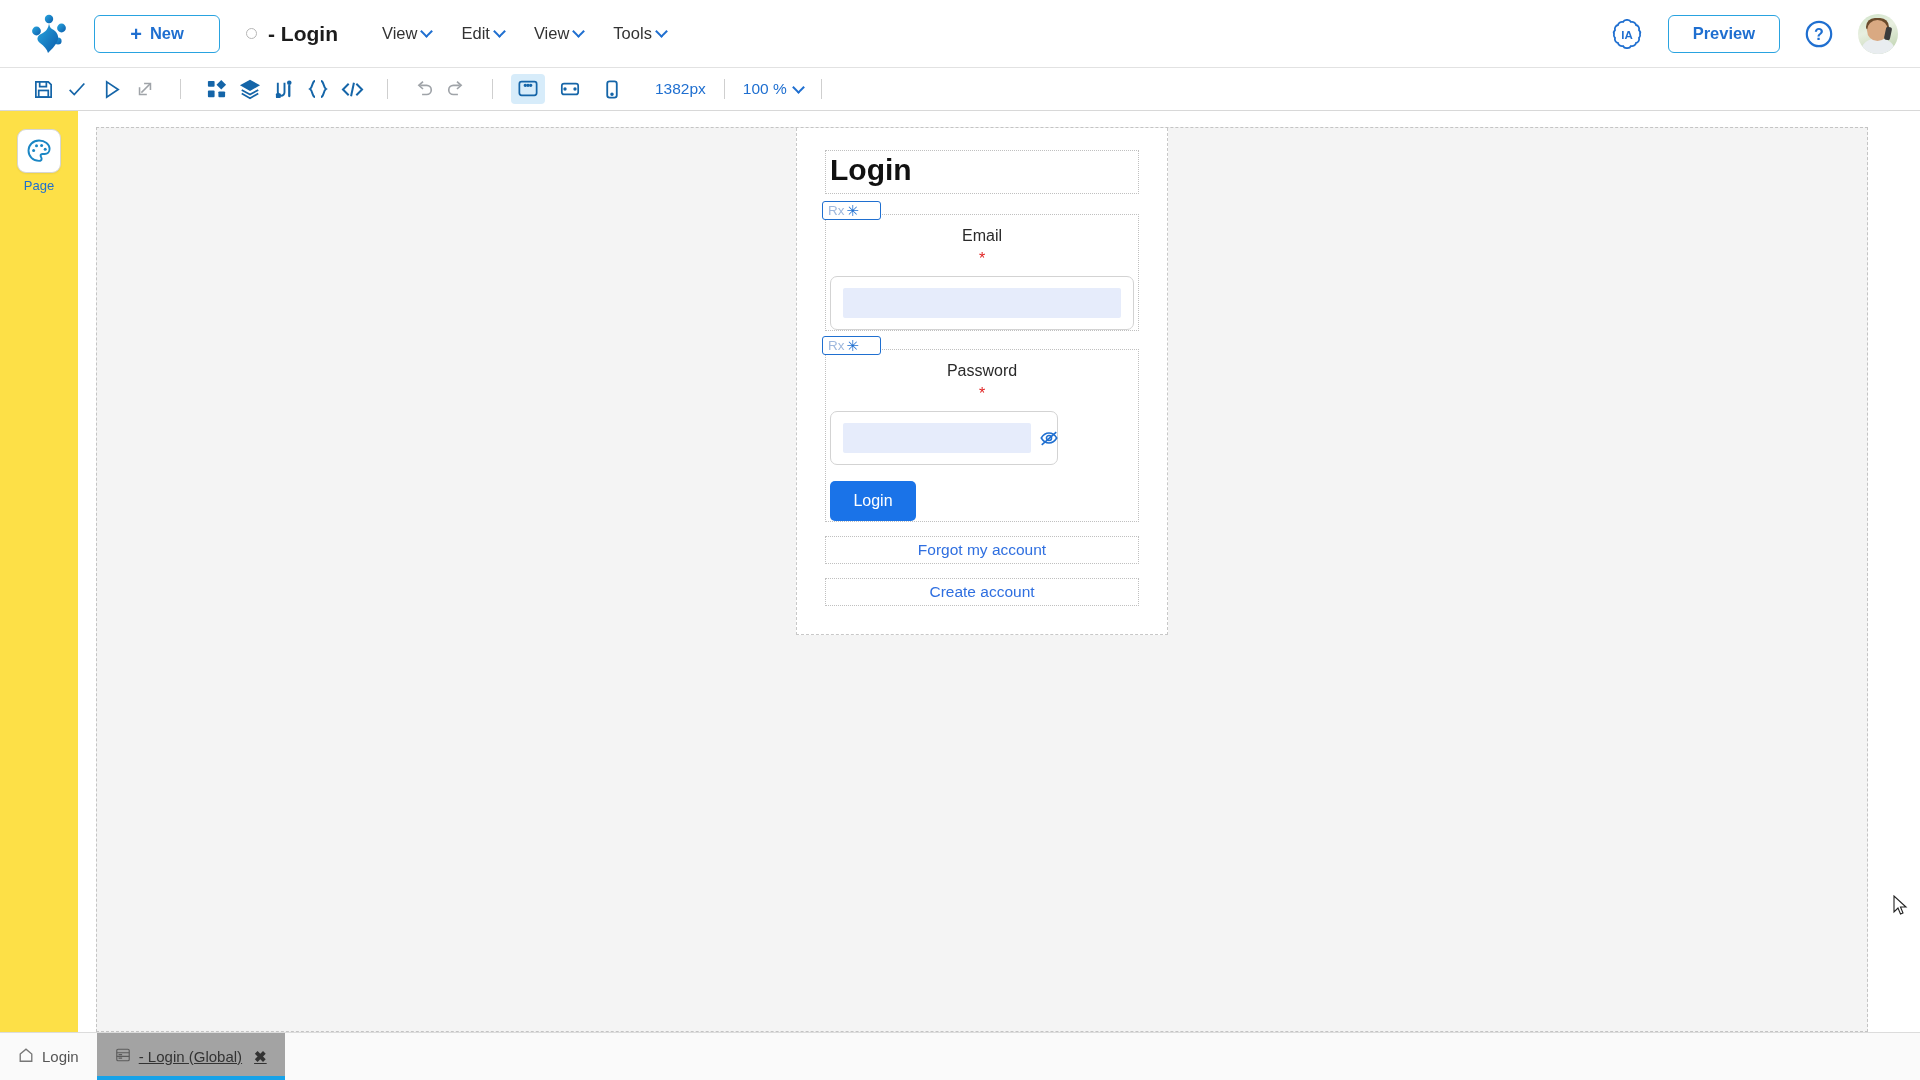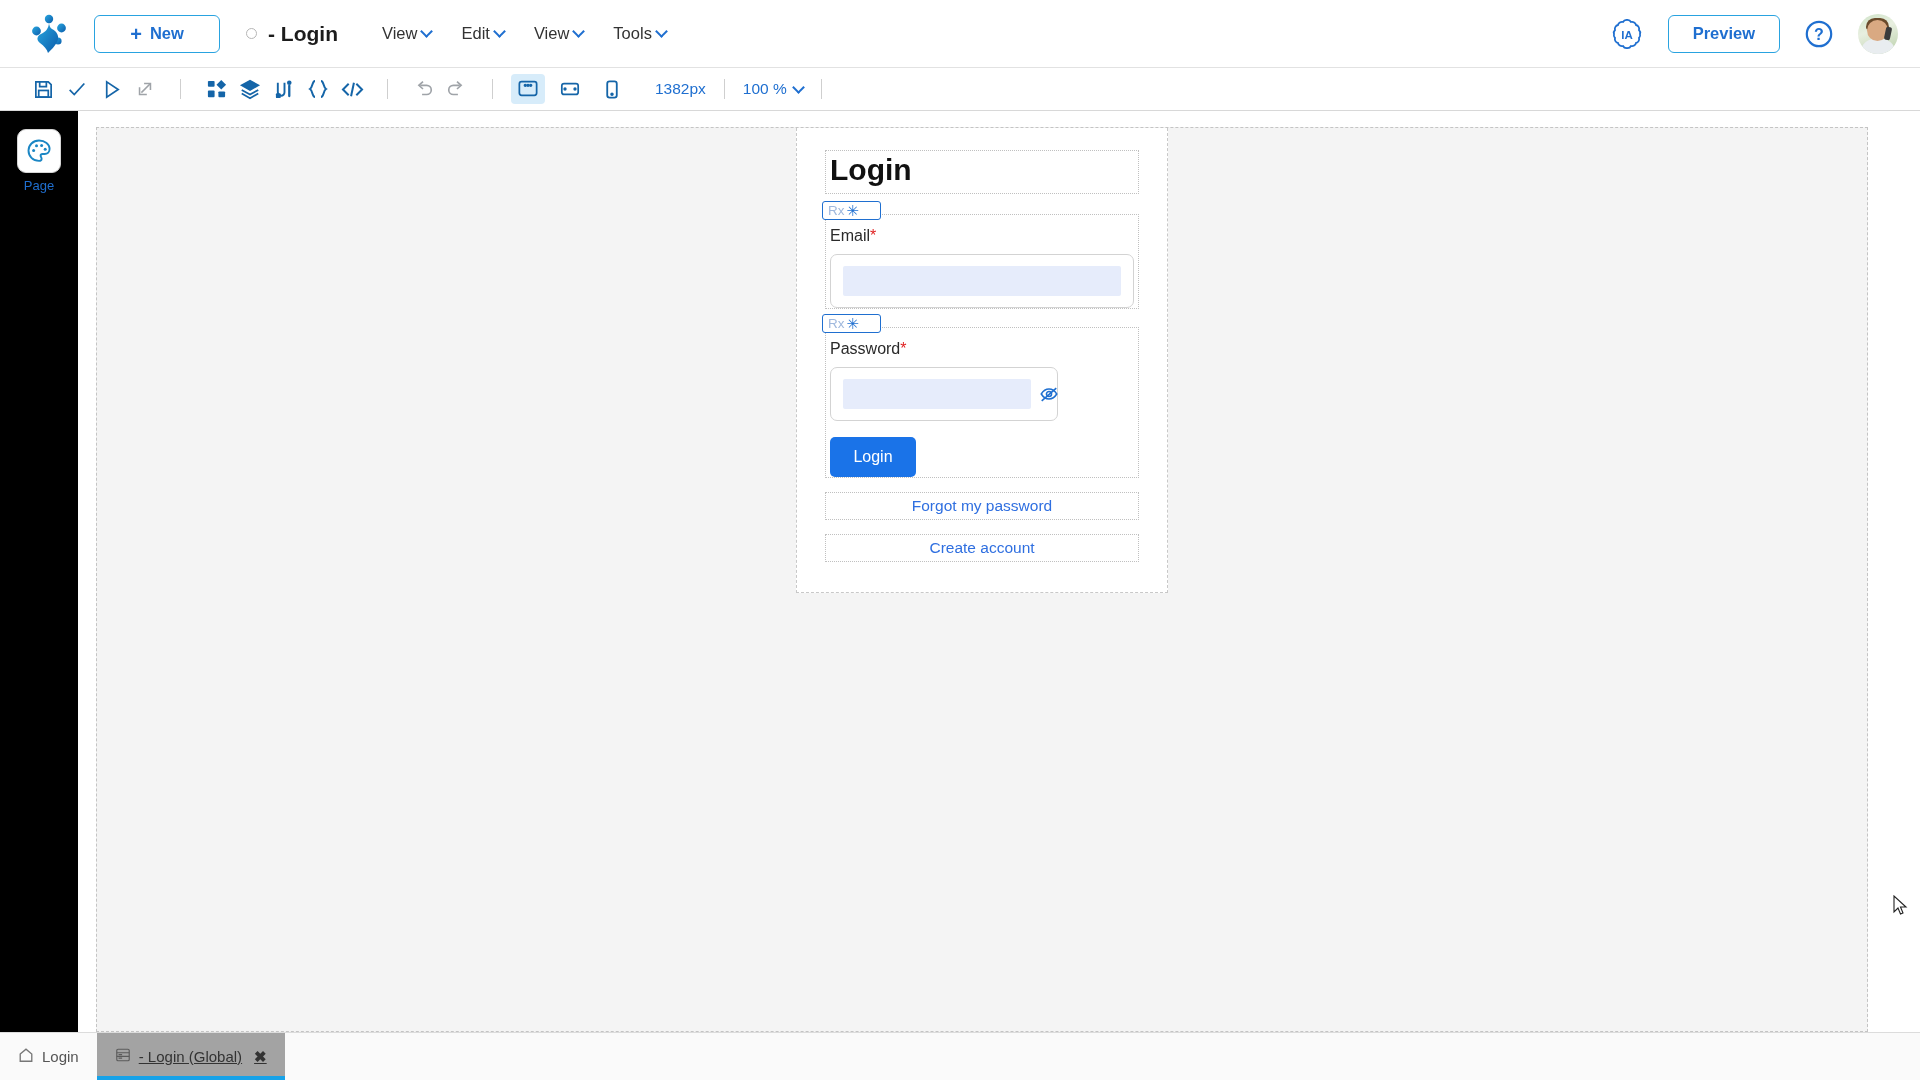--- a/index.html
+++ b/index.html
@@ -107,21 +107,21 @@
   .tb.dim svg { stroke: #9fa3a8; }
   .sep { width: 1px; height: 20px; background: #cfcfcf; margin: 0 18px; }
   .tb-label {
     font-size: 15.5px; color: #1f6fd0; cursor: pointer;
     display: flex; align-items: center; gap: 7px; white-space: nowrap;
   }
 
   
   #workspace { display: flex; height: calc(1080px - 67px - 44px - 48px); }
 
-  #leftrail { width: 78px; flex: none; padding-top: 18px; display:flex; flex-direction:column; align-items:center; background:#000000; }
+  #leftrail { width: 78px; flex: none; padding-top: 18px; display:flex; flex-direction:column; align-items:center; background:#fde047; }
   .rail-item { display:flex; flex-direction:column; align-items:center; gap: 5px; cursor: pointer; }
   .rail-icon {
     width: 44px; height: 44px; border: 1px solid #d5d5d5; border-radius: 9px;
     background: #fff; display:flex; align-items:center; justify-content:center;
     box-shadow: 0 1px 2px rgba(0,0,0,.06);
   }
   .rail-label { font-size: 13px; color: #1f6fd0; }
 
   #canvaswrap { flex: 1; position: relative; background: #fff; padding: 16px 52px 0 18px; }
   #canvas {
@@ -146,22 +146,23 @@
   }
   .dbox { border: 1px dotted #c0c0c0; }
   .card-title {
     font-size: 30px; font-weight: bold; color: #111;
     padding: 2px 4px 6px 4px;
     margin-bottom: 20px;
   }
   .field-group { position: relative; padding: 2px 4px 0 4px; margin-bottom: 8px; }
   .field-label {
     font-size: 16px; color: #2a2a2a;
-    display: flex; align-items: center; gap: 0;
+    display: flex; align-items: center; gap: 6px;
     padding-top: 10px;
+    flex-direction: column;
   }
   .req { color: #e02222; font-size: 16px; line-height: 1; }
   .rx-badge {
     position: absolute; left: -4px; top: -14px;
     border: 1.6px solid #1f6fd0; border-radius: 3px;
     background: #fff; padding: 1px 21px 1px 5px;
     display: flex; align-items: center; gap: 2px;
     font-size: 13.5px; color: #9fb8dd;
     z-index: 5;
   }
@@ -460,21 +461,21 @@
                 <path d="M2.5 11S5.8 5.6 11 5.6 19.5 11 19.5 11 16.2 16.4 11 16.4 2.5 11 2.5 11z"></path>
                 <circle cx="11" cy="11" r="2.8"></circle>
                 <path d="M3 18.5L19 4.5"></path>
               </svg>
             </div>
           </div>
 
           <button class="login-btn">Login</button>
         </div>
 
-        <div class="link-row dbox">Forgot my password</div>
+        <div class="link-row dbox">Forgot my account</div>
         <div class="link-row dbox">Create account</div>
 
       </div>
     </div>
   </div>
 </div>
 
 <div id="bottombar">
   <div class="btab">
     <span>

